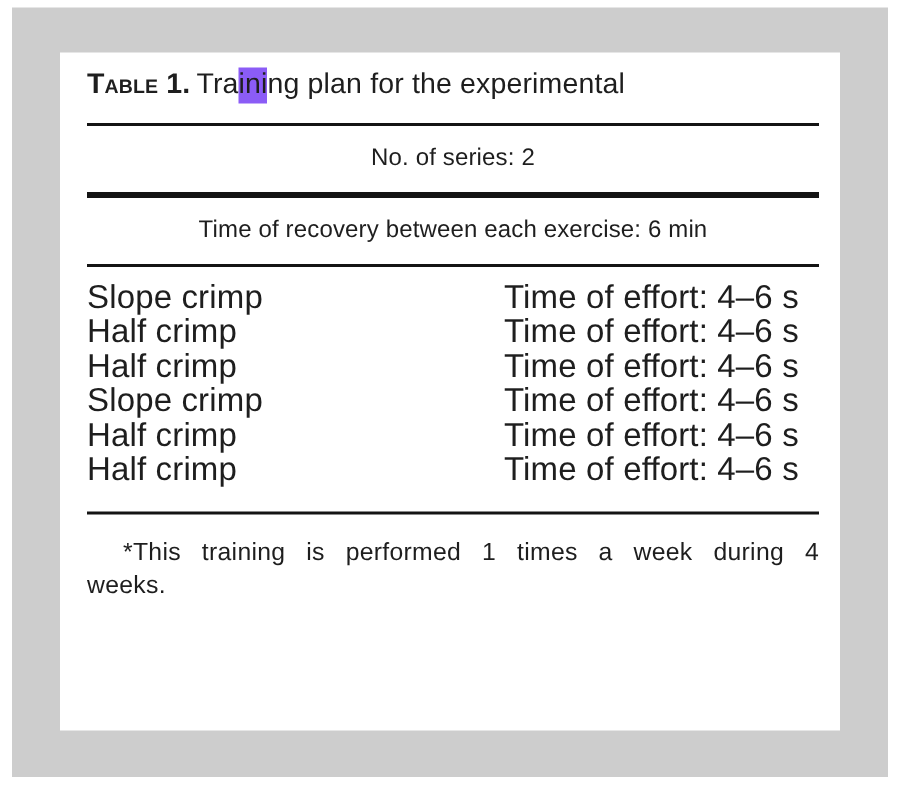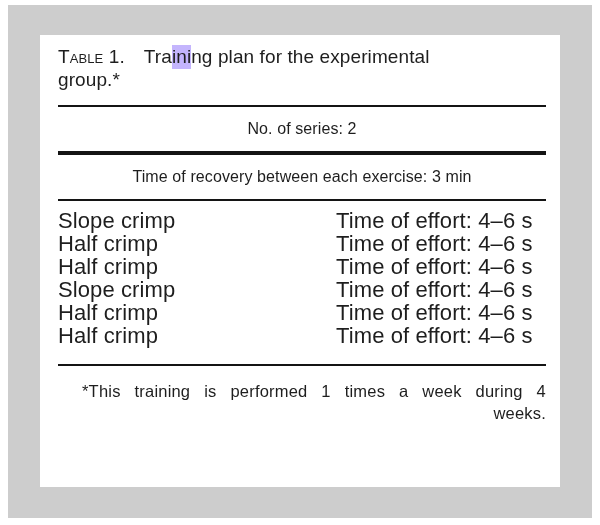--- a/index.html
+++ b/index.html
@@ -21,23 +21,23 @@
     width: 520px; height: 452px;
     background: #ffffff;
     padding: 10px 14px 0 18px;
   }
   .title-block {
     font-size: 19px; line-height: 23px;
     margin-bottom: 14px;
     letter-spacing: 0.1px;
   }
   .tt-label {
-    font-weight: 400;
+    font-weight: 700;
     font-variant: small-caps;
-    margin-right: 19px;
+    margin-right: 4px;
   }
   .hl {
     background: #a9c7e6;
     padding: 1px 0 2px 0;
   }
   .rule { height: 2px; background: #141414; }
   .section-row {
     text-align: center;
     font-size: 16px; line-height: 19px;
     padding: 12px 0 13px 0;
@@ -51,44 +51,43 @@
     margin-top: 14px;
     font-size: 16.5px; line-height: 22px;
     letter-spacing: 0.2px;
   }
   .fn-line1 {
     text-align: justify;
     text-align-last: justify;
     text-indent: 24px;
     white-space: nowrap;
   }
-  .fn-line2 { text-align: right; }
+  .fn-line2 { text-align: left; }
 </style>
 </head>
 <body>
 
 <div class="page">
   <div class="frame" style="background: rgb(205, 205, 205);">
     <div class="panel">
 
       <div class="title-block">
-        <div><span class="tt-label">Table 1.</span><span>Tra</span><span class="hl" style="background: #c4b5fd;">ini</span><span>ng plan for the experimental</span></div>
-        <div>group.*</div>
+        <div><span class="tt-label">Table 1.</span><span>Tra</span><span class="hl" style="background: #8b5cf6;">ini</span><span>ng plan for the experimental</span></div>
       </div>
 
       <div class="rule" style="background: rgb(20, 20, 20);"></div>
 
       <div class="section-row">No. of series: 2</div>
 
       <div class="rule" style="background: rgb(20, 20, 20);"></div>
 
 
       <div class="rule" style="background: rgb(20, 20, 20);"></div>
 
-      <div class="section-row">Time of recovery between each exercise: 3 min</div>
+      <div class="section-row">Time of recovery between each exercise: 6 min</div>
 
       <div class="rule" style="background: rgb(20, 20, 20);"></div>
 
       <div class="ex-rows">
         <div class="ex-row">
           <span class="ex-name">Slope crimp</span>
           <span class="ex-effort">Time of effort: 4–6 s</span>
         </div>
         <div class="ex-row">
           <span class="ex-name">Half crimp</span>

